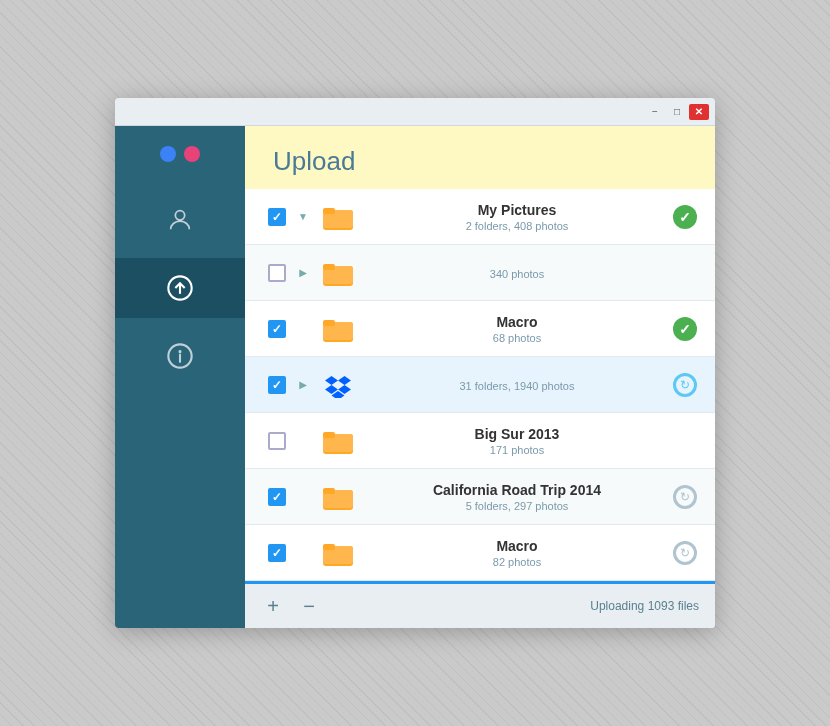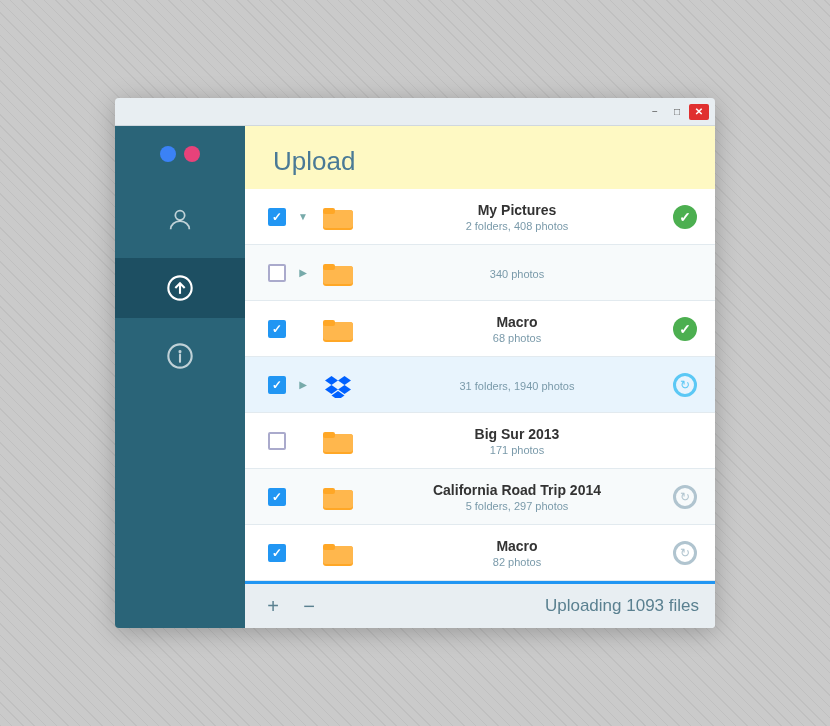--- a/index.html
+++ b/index.html
@@ -256,21 +256,21 @@
       height: 24px;
       display: flex;
       align-items: center;
       justify-content: center;
       cursor: pointer;
       color: #5a8090;
       font-size: 20px;
       font-weight: 300;
     }
     .upload-status {
-      font-size: 17px;
+      font-size: 12px;
       color: #5a8090;
     }
   </style>
 </head>
 <body>
 
 <div class="window">
 
   <div class="title-bar">
     <div class="title-bar-btn">−</div>

